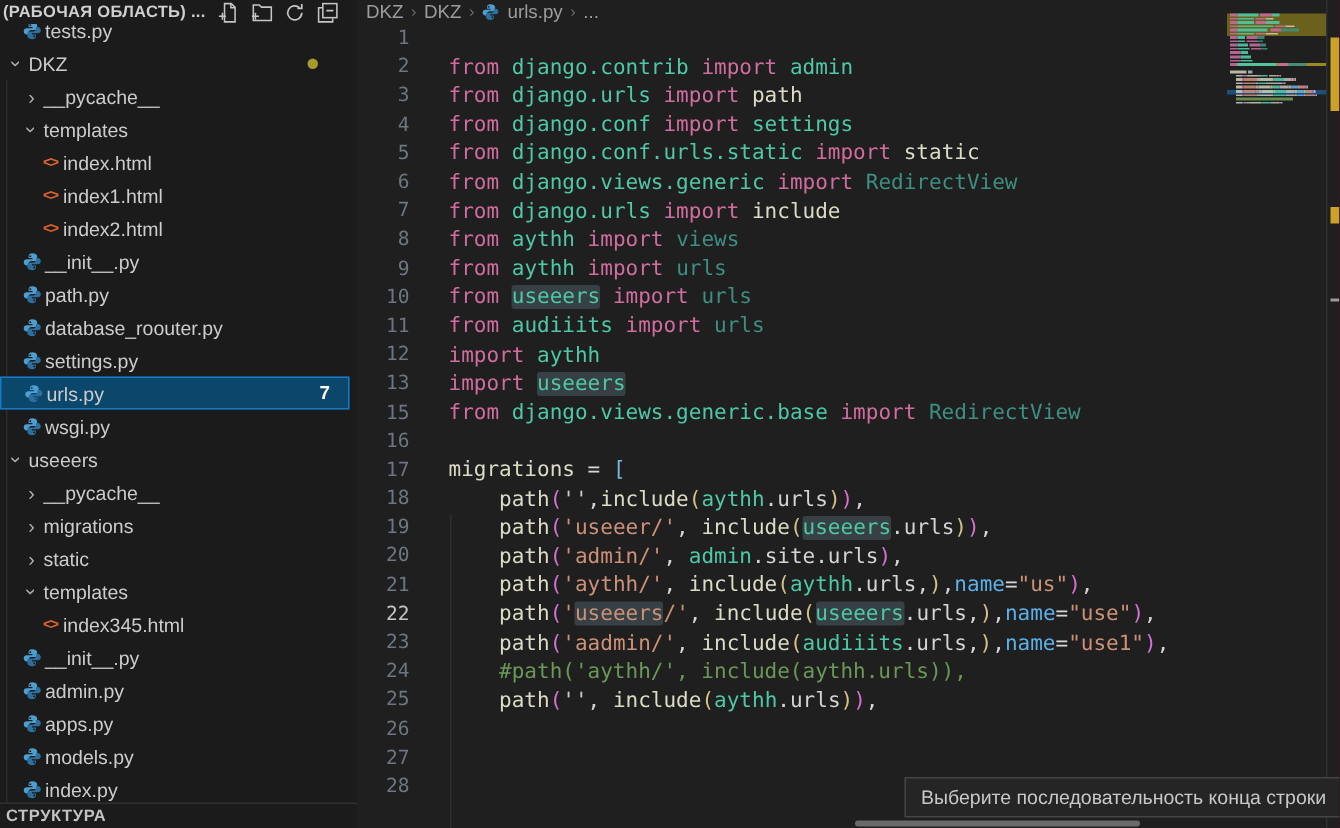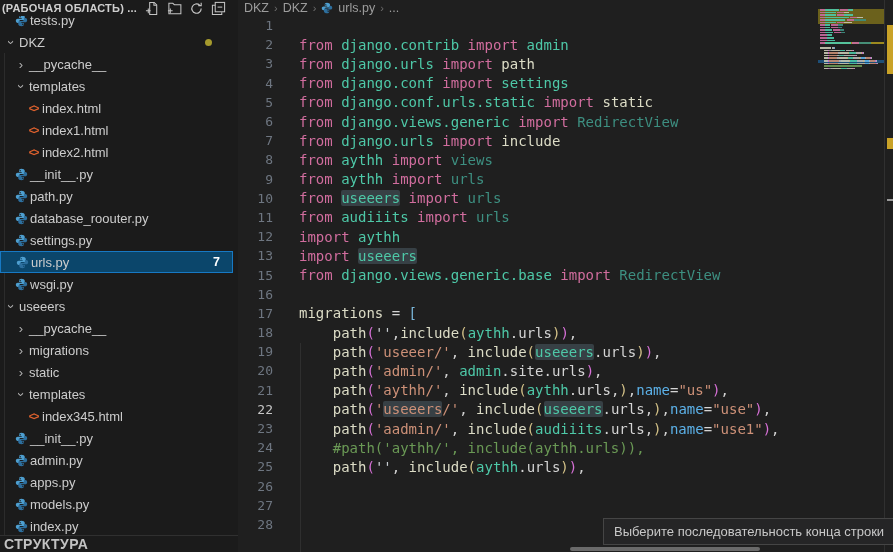--- a/index.html
+++ b/index.html
@@ -17,21 +17,21 @@
   .row .twist{width:16px;text-align:center;color:#b0b0b0;font-size:13px;flex:none;}
   .twist.exp{transform:rotate(90deg);}
   .row .ficon{width:17px;flex:none;display:flex;justify-content:center;align-items:center;}
   .row.sel{background:#0b466b;border:1px solid #1779c4;width:233px;}
   .badge{position:absolute;right:12px;color:#ffffff;font-size:12.5px;font-weight:bold;}
   .dirtydot{position:absolute;right:26px;width:7px;height:7px;border-radius:50%;background:#a59a2d;}
   .htmlicon{color:#e0622e;font-size:10px;font-weight:bold;letter-spacing:-1px;}
   #tree-guide{position:absolute;left:4px;top:53px;width:1px;height:483px;background:#2c2c2c;z-index:0;}
   #outline{position:absolute;left:0;bottom:0;width:238px;height:16px;border-top:1px solid #303030;
            background:#1b1b1b;z-index:6;display:flex;align-items:center;cursor:pointer;}
-  #outline span{font-size:14px;font-weight:bold;color:#c2c2c2;letter-spacing:.4px;padding-left:4px;}
+  #outline span{font-size:11px;font-weight:bold;color:#c2c2c2;letter-spacing:.4px;padding-left:4px;}
   
   #main{position:absolute;left:238px;top:0;width:655px;height:552px;background:#1f1f1f;}
   #breadcrumb{position:absolute;left:0;top:0;height:16px;display:flex;align-items:center;gap:5px;
               padding-left:6px;font-size:12.5px;color:#9d9d9d;z-index:3;}
   #breadcrumb .bsep{color:#6e6e6e;font-size:11px;}
   #breadcrumb .bc{cursor:pointer;}
   #code{position:absolute;left:0;top:16px;width:580px;}
   .line{height:19.2px;display:flex;align-items:center;font-family:"DejaVu Sans Mono",monospace;font-size:14px;}
   .ln{width:35px;flex:none;text-align:right;color:#6e7681;font-size:13px;}
   .ln.active{color:#c6c6c6;}

